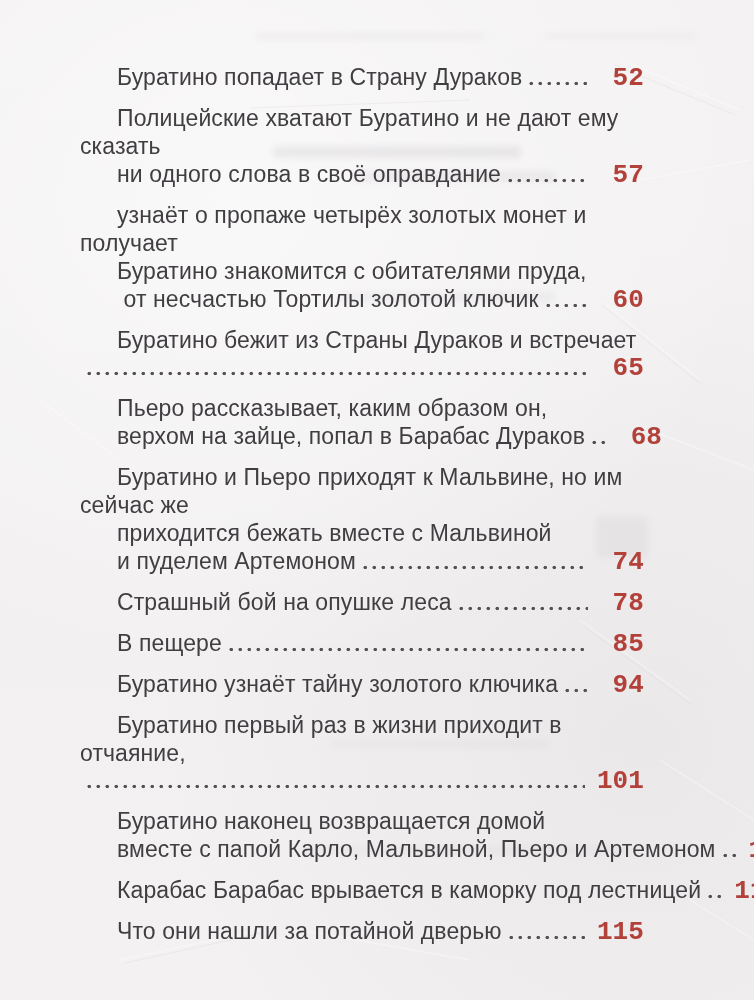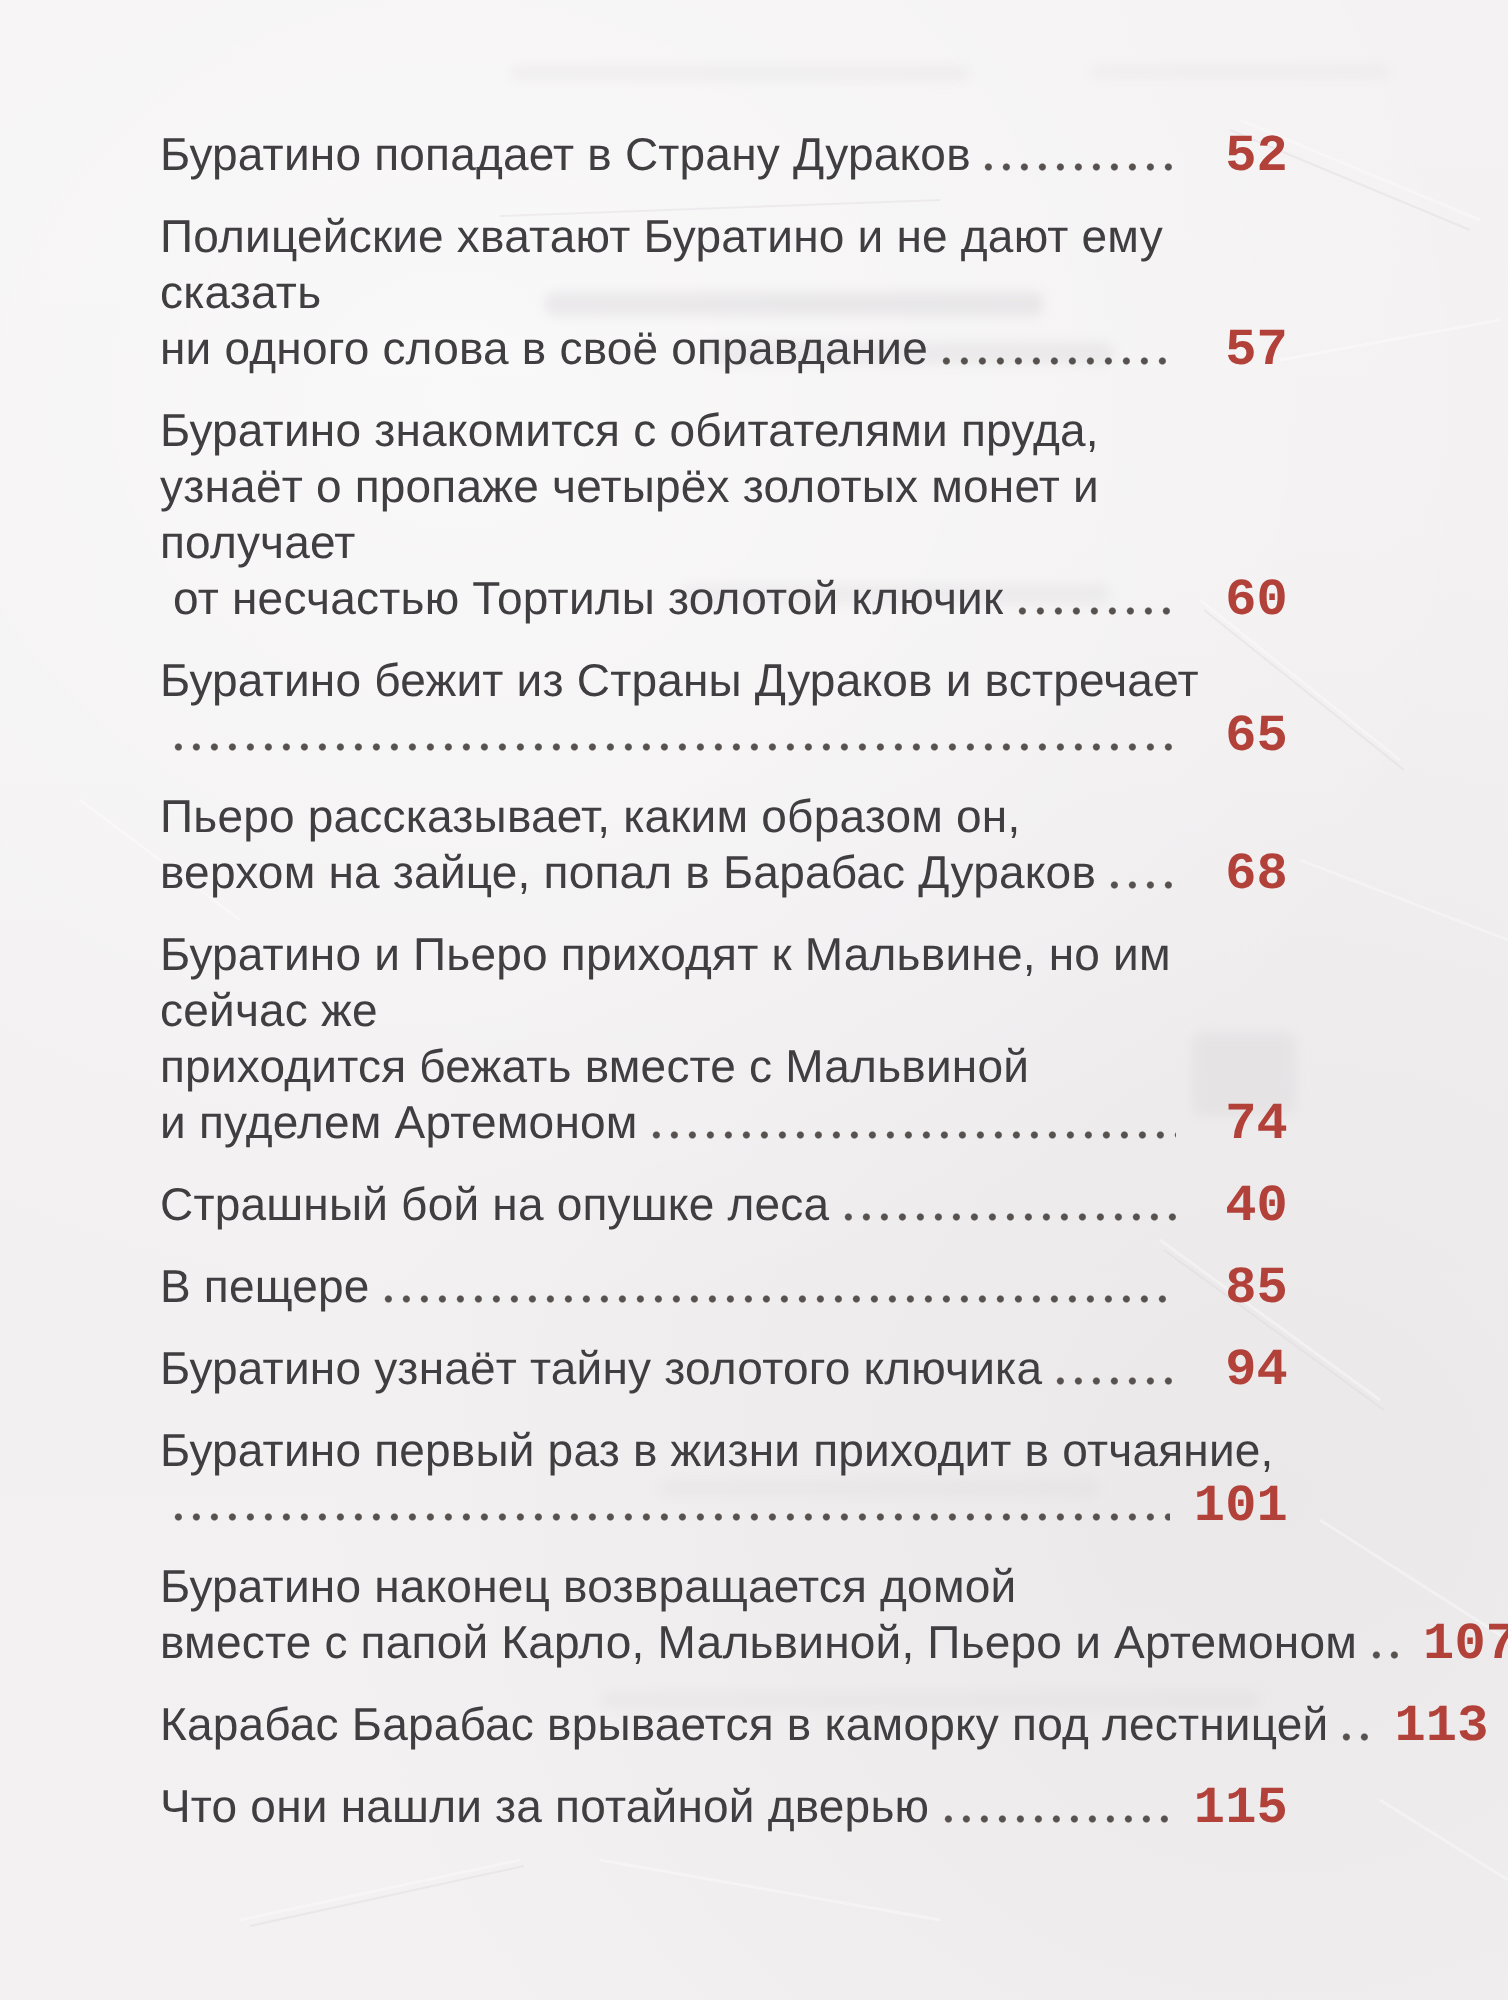--- a/index.html
+++ b/index.html
@@ -68,20 +68,21 @@
     white-space: pre-wrap;
     letter-spacing: 0.1px;
   }
   .toc-line.last {
     display: flex;
     align-items: baseline;
   }
   .line-text {
     white-space: pre-wrap;
     flex: 0 0 auto;
+    margin-left: 37px;
   }
   .dots {
     flex: 1 1 auto;
     min-width: 14px;
     align-self: flex-end;
     height: 5px;
     margin: 0 12px 6px 7px;
     background-image: radial-gradient(circle at 2.2px 2.5px, #57524f 1.45px, transparent 2.05px);
     background-size: 9px 5px;
     background-repeat: repeat-x;
@@ -135,39 +136,39 @@
 
 <main class="toc" id="toc">
     <div class="toc-entry">
       <div class="toc-line last"><span class="line-text">Буратино попадает в Страну Дураков</span><span class="dots"></span><span class="pagenum">52</span></div>
     </div>
     <div class="toc-entry">
       <div class="toc-line"><span class="line-text">Полицейские хватают Буратино и не дают ему сказать</span></div>
       <div class="toc-line last"><span class="line-text">ни одного слова в своё оправдание</span><span class="dots"></span><span class="pagenum">57</span></div>
     </div>
     <div class="toc-entry">
+      <div class="toc-line"><span class="line-text">узнаёт о пропаже четырёх золотых монет и получает</span></div>
       <div class="toc-line"><span class="line-text">Буратино знакомится с обитателями пруда,</span></div>
-      <div class="toc-line"><span class="line-text">узнаёт о пропаже четырёх золотых монет и получает</span></div>
       <div class="toc-line last"><span class="line-text"> от несчастью Тортилы золотой ключик</span><span class="dots"></span><span class="pagenum">60</span></div>
     </div>
     <div class="toc-entry">
       <div class="toc-line"><span class="line-text">Буратино бежит из Страны Дураков и встречает</span></div>
       <div class="toc-line last"><span class="dots"></span><span class="pagenum">65</span></div>
     </div>
     <div class="toc-entry">
       <div class="toc-line"><span class="line-text">Пьеро рассказывает, каким образом он,</span></div>
       <div class="toc-line last"><span class="line-text">верхом на зайце, попал в Барабас Дураков</span><span class="dots"></span><span class="pagenum">68</span></div>
     </div>
     <div class="toc-entry">
       <div class="toc-line"><span class="line-text">Буратино и Пьеро приходят к Мальвине, но им сейчас же</span></div>
       <div class="toc-line"><span class="line-text">приходится бежать вместе с Мальвиной</span></div>
       <div class="toc-line last"><span class="line-text">и пуделем Артемоном</span><span class="dots"></span><span class="pagenum">74</span></div>
     </div>
     <div class="toc-entry">
-      <div class="toc-line last"><span class="line-text">Страшный бой на опушке леса</span><span class="dots"></span><span class="pagenum">40</span></div>
+      <div class="toc-line last"><span class="line-text">Страшный бой на опушке леса</span><span class="dots"></span><span class="pagenum">78</span></div>
     </div>
     <div class="toc-entry">
       <div class="toc-line last"><span class="line-text">В пещере</span><span class="dots"></span><span class="pagenum">85</span></div>
     </div>
     <div class="toc-entry">
       <div class="toc-line last"><span class="line-text">Буратино узнаёт тайну золотого ключика</span><span class="dots"></span><span class="pagenum">94</span></div>
     </div>
     <div class="toc-entry">
       <div class="toc-line"><span class="line-text">Буратино первый раз в жизни приходит в отчаяние,</span></div>
       <div class="toc-line last"><span class="dots"></span><span class="pagenum">101</span></div>

